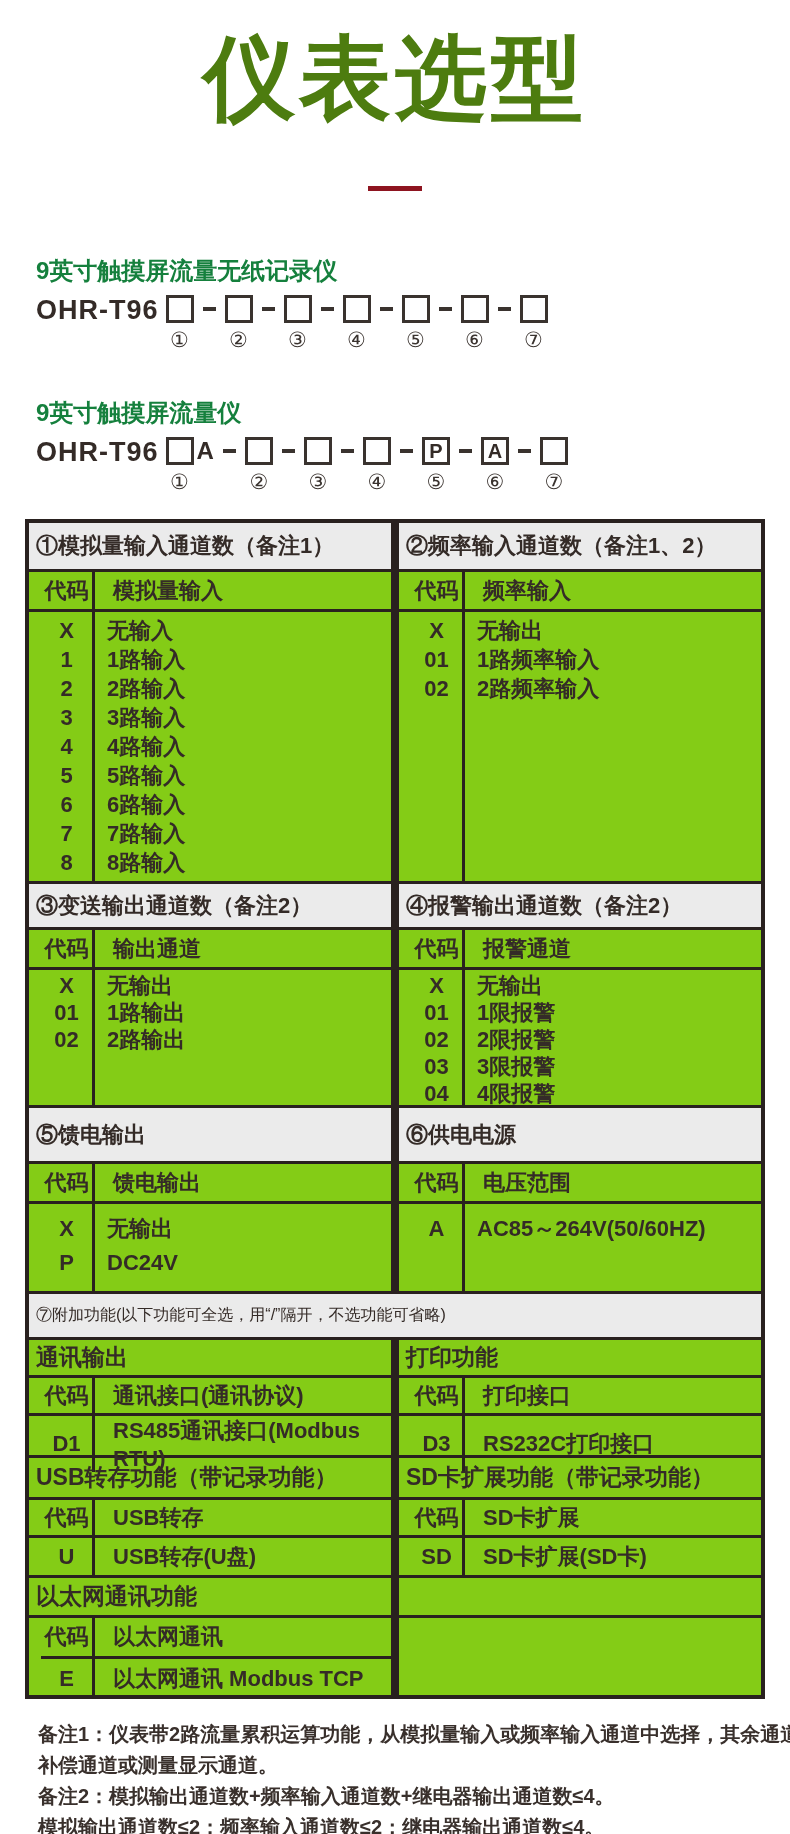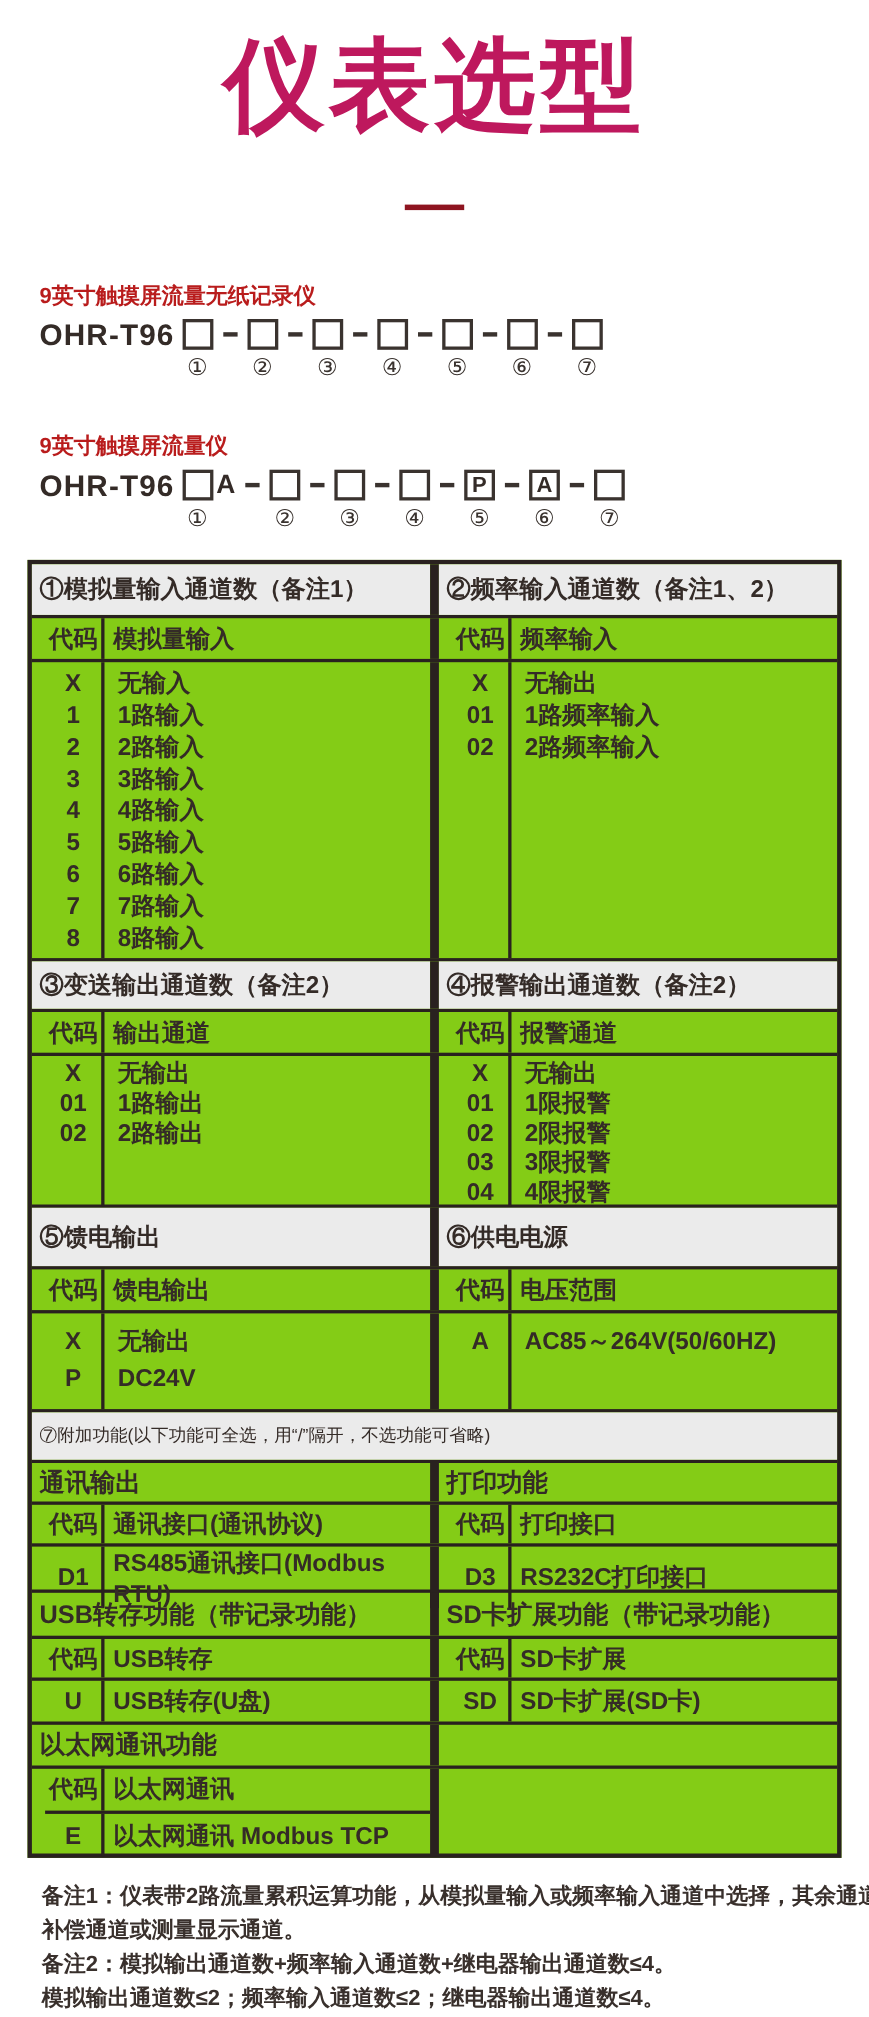--- a/index.html
+++ b/index.html
@@ -11,26 +11,26 @@
   html,body{margin:0;padding:0;}
   body{
     width:790px;height:1834px;background:#ffffff;
     font-family:"Liberation Sans",sans-serif;
     color:var(--txt);overflow:hidden;
   }
   
   .title{
     margin:26px 0 0 0;text-align:center;
     font-size:92px;line-height:104px;font-weight:bold;
-    letter-spacing:4px;color:#be185d;
+    letter-spacing:4px;color:#4d7c0f;
   }
   .divider{width:54px;height:5px;background:var(--accent);margin:56px auto 0 auto;}
 
   
-  .m-heading{margin:64px 0 0 36px;font-size:20px;font-weight:bold;color:#b91c1c;}
+  .m-heading{margin:64px 0 0 36px;font-size:24px;font-weight:bold;color:#15803d;}
   .m2-heading{margin-top:46px;}
   .mline{display:flex;align-items:flex-start;margin:8px 0 0 36px;}
   .prefix{font-size:27px;font-weight:bold;line-height:30px;letter-spacing:1px;margin-right:5px;}
   .slot{display:inline-flex;flex-direction:column;align-items:center;width:32px;}
   .box{
     width:28px;height:28px;box-sizing:border-box;border:3px solid #3a332f;
     display:flex;align-items:center;justify-content:center;
     font-size:20px;font-weight:bold;line-height:20px;background:#fff;
   }
   .circ{margin-top:6px;font-size:21px;line-height:22px;color:#3a332f;}
@@ -47,21 +47,21 @@
   .bt{border-top:3px solid var(--bd);}
   .mid{background:var(--bd);}
   .sechdr{
     background:var(--gray);display:flex;align-items:center;
     padding-left:7px;font-size:22px;font-weight:bold;
   }
   .subh{display:flex;align-items:center;padding-left:7px;font-size:23px;font-weight:bold;}
   .split{display:grid;grid-template-columns:54px 1fr;box-sizing:border-box;margin-left:12px;}
   .codecol{border-right:3px solid var(--bd);box-sizing:border-box;}
   .ctr{display:flex;align-items:center;justify-content:center;font-size:22px;font-weight:bold;}
-  .desc{display:flex;align-items:center;padding-left:8px;font-size:22px;font-weight:bold;}
+  .desc{display:flex;align-items:center;padding-left:18px;font-size:22px;font-weight:bold;}
   .stack{font-size:22px;font-weight:bold;}
   .stack div{white-space:nowrap;}
   .codestack{text-align:center;}
   .descstack{padding-left:12px;}
   .lh29 div{line-height:29px;} .pt4{padding-top:4px;}
   .lh27 div{line-height:27px;} .pt2{padding-top:2px;}
   .lh34 div{line-height:34px;} .pt8{padding-top:8px;}
   .h46{height:46px;} .h44{height:56px;} .h40{height:40px;} .h42{height:42px;} .h38{height:38px;}
   .b-body1{height:272px;} .b-body2{height:138px;} .b-body3{height:90px;} .b-eth{height:80px;}
   .s7hdr{

